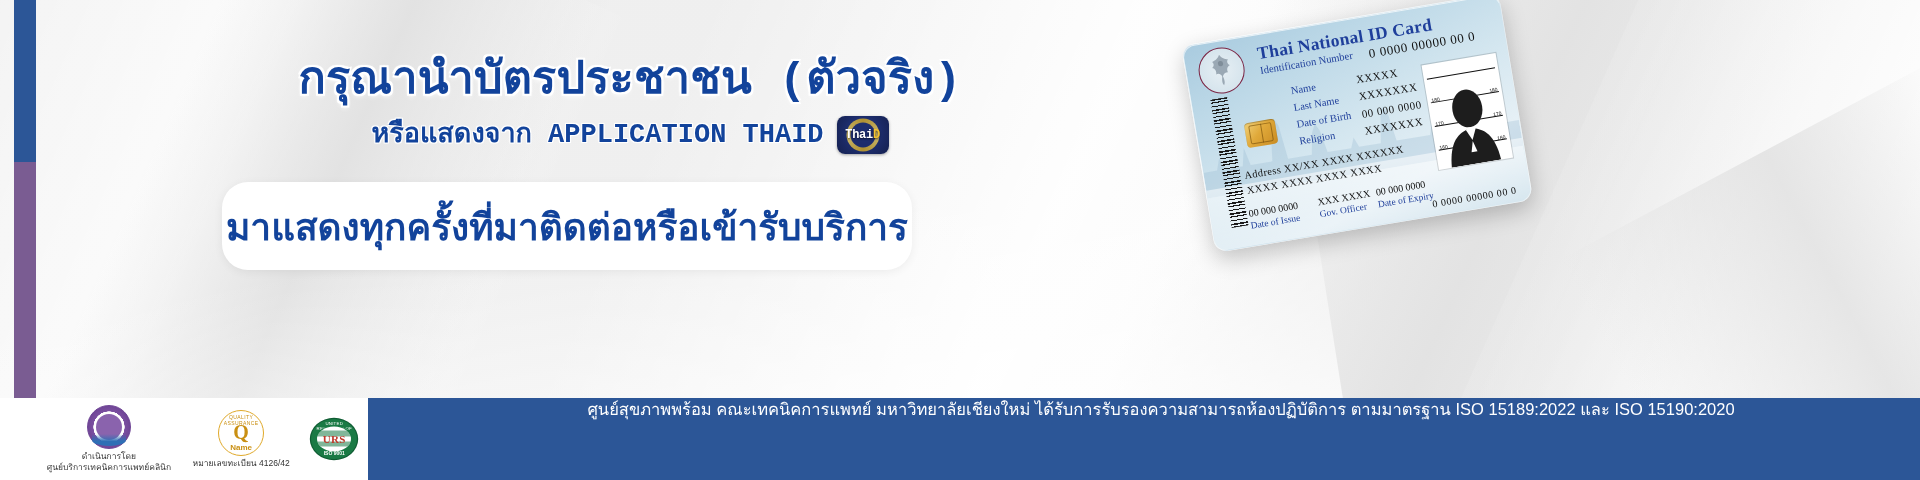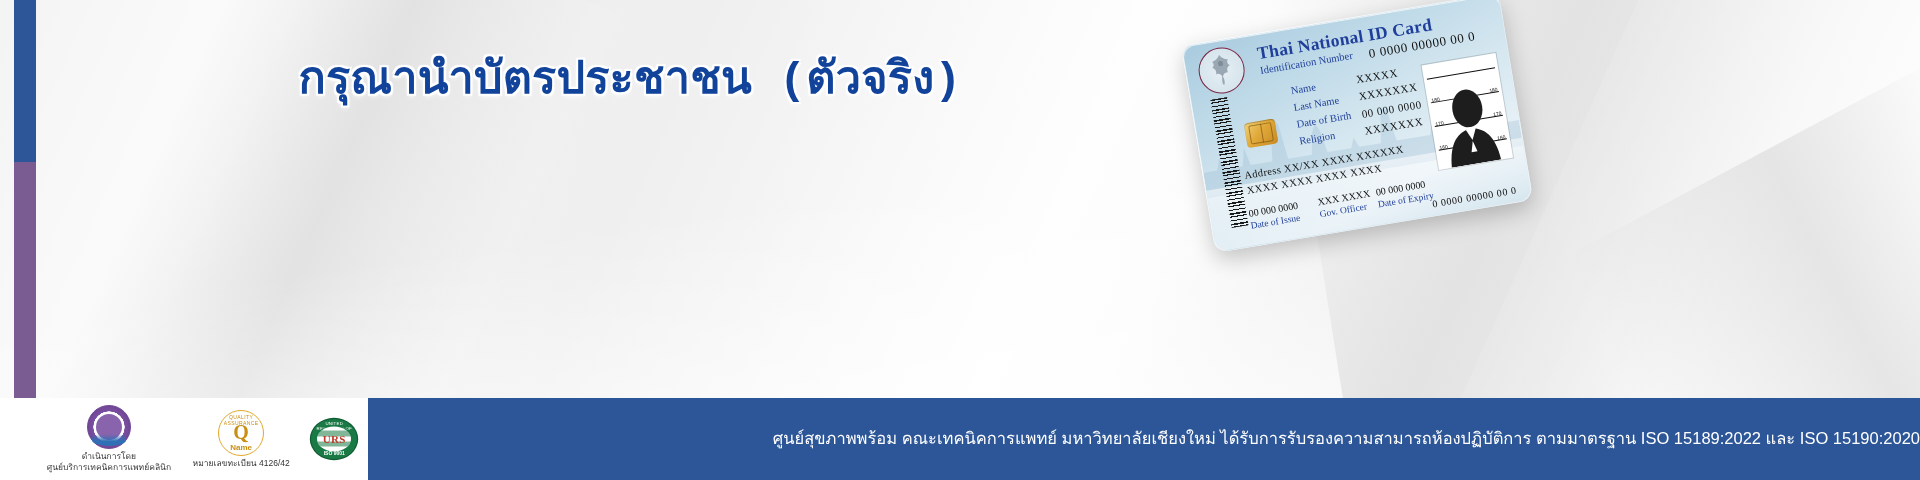--- a/index.html
+++ b/index.html
@@ -122,21 +122,21 @@
   .c-photo .silhouette{position:absolute;left:50%;transform:translateX(-50%);bottom:0;width:58px;height:78px;}
   .c-bottomnum{position:absolute;right:14px;bottom:6px;font-size:10px;color:#111;letter-spacing:.6px;}
 
   
   .footer{position:absolute;left:0;top:398px;width:1920px;height:82px;background:#fff;}
   .footer-logos{position:absolute;left:36px;top:0;width:332px;height:82px;background:#fff;
                 display:flex;align-items:center;justify-content:space-around;}
   .logo-block{display:flex;flex-direction:column;align-items:center;justify-content:center;}
   .logo-caption{font-size:8.5px;color:#333;text-align:center;line-height:1.25;margin-top:2px;white-space:nowrap;}
   .footer-band{position:absolute;left:368px;top:0;right:0;height:82px;background:#2c5697;
-               display:flex;flex-direction:column;justify-content:center;padding-left:34px;box-sizing:border-box;align-items:flex-end;}
+               display:flex;flex-direction:row;justify-content:center;padding-left:34px;box-sizing:border-box;}
   .footer-line{color:#fff;font-size:16.5px;line-height:1.45;white-space:nowrap;}
 
   
   .seal-cmu{width:42px;height:42px;border-radius:50%;
     background:radial-gradient(circle,#ffffff 52%,#7b4fa0 53%,#6f4596 72%,#ffffff 73%);
     border:1.2px solid #6f4596;position:relative;}
   .seal-cmu .inner{position:absolute;left:50%;top:50%;transform:translate(-50%,-50%);
     width:26px;height:26px;border-radius:50%;background:#8a63ad;}
   .seal-cmu .wave{position:absolute;left:4px;bottom:2px;right:4px;height:12px;border-radius:0 0 50% 50%;
     background:linear-gradient(180deg,rgba(40,90,160,0) 0%,#2f6fb5 60%);}
@@ -171,22 +171,32 @@
     <div class="facet f6"></div>
     <div class="facet f7"></div>
   </div>
 
   <div class="bar-blue"></div>
   <div class="bar-purple"></div>
   <div class="bar-gold"></div>
 
   <div class="headline">
     <div class="h-line1">กรุณานำบัตรประชาชน (ตัวจริง)</div>
-  </div>
-
+    <div class="h-line2row">
+      <div class="h-line2">หรือแสดงจาก APPLICATION THAID</div>
+      <div class="thaid">
+        <div class="ring"></div>
+        <div class="txt"><span>Thai</span><span class="d">D</span></div>
+      </div>
+    </div>
+  </div>
+
+  <div class="pill">
+    <div class="pill-text">มาแสดงทุกครั้งที่มาติดต่อหรือเข้ารับบริการ</div>
+  </div>
 
   <div class="card-wrap">
     <div class="card">
       <div class="skyline">
         <svg width="320" height="78" viewBox="0 0 320 78">
           <path d="M0,78 L0,52 L14,52 L18,40 L22,52 L40,52 L44,34 L48,52 L70,52 L74,18 L78,10 L82,18 L86,52 L110,52 L114,30 L118,22 L122,30 L126,52 L150,52 L154,42 L158,52 L180,52 L184,26 L188,16 L192,26 L196,52 L230,52 L234,38 L238,52 L270,52 L274,44 L278,52 L320,52 L320,78 Z" fill="#8fb4cd" opacity="0.55"></path>
         </svg>
       </div>
       <div class="lowerband"></div>
 

